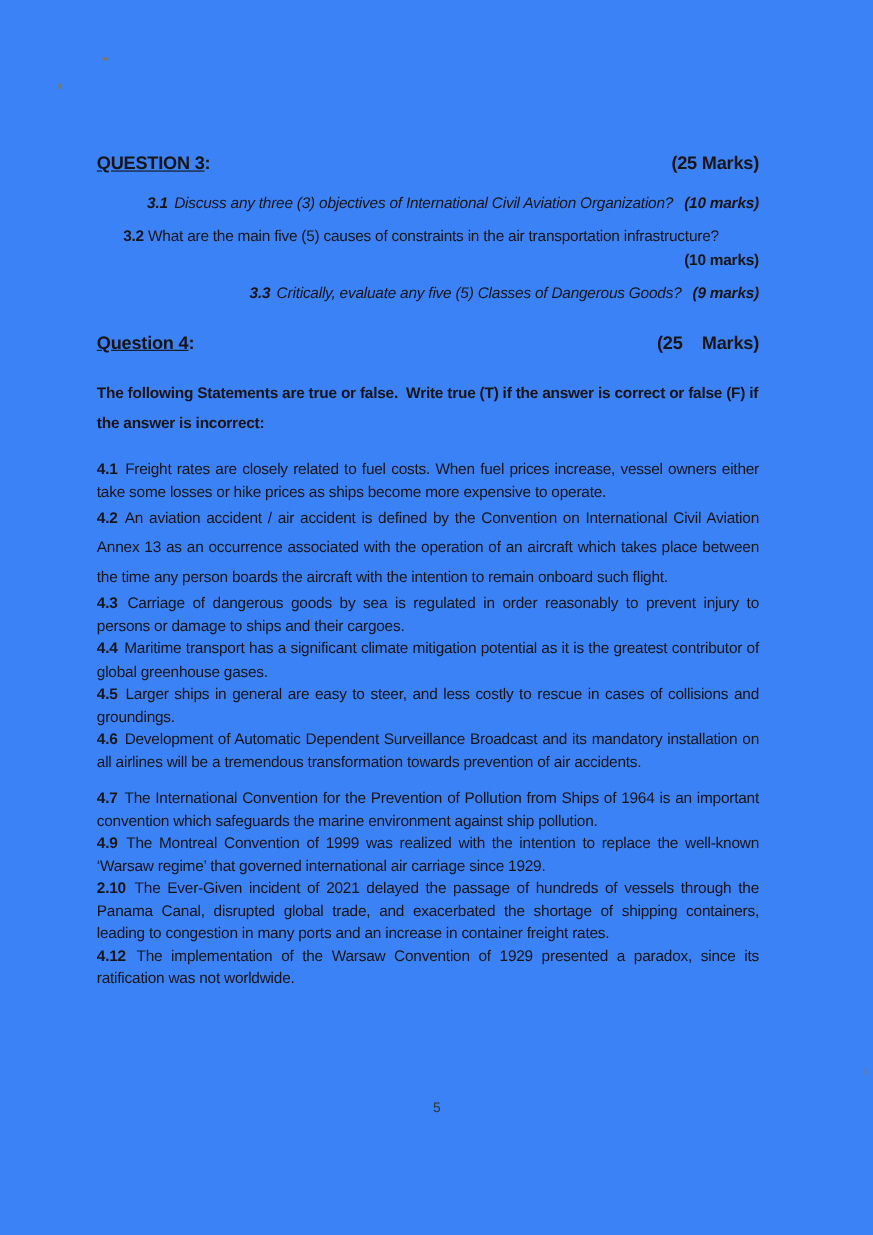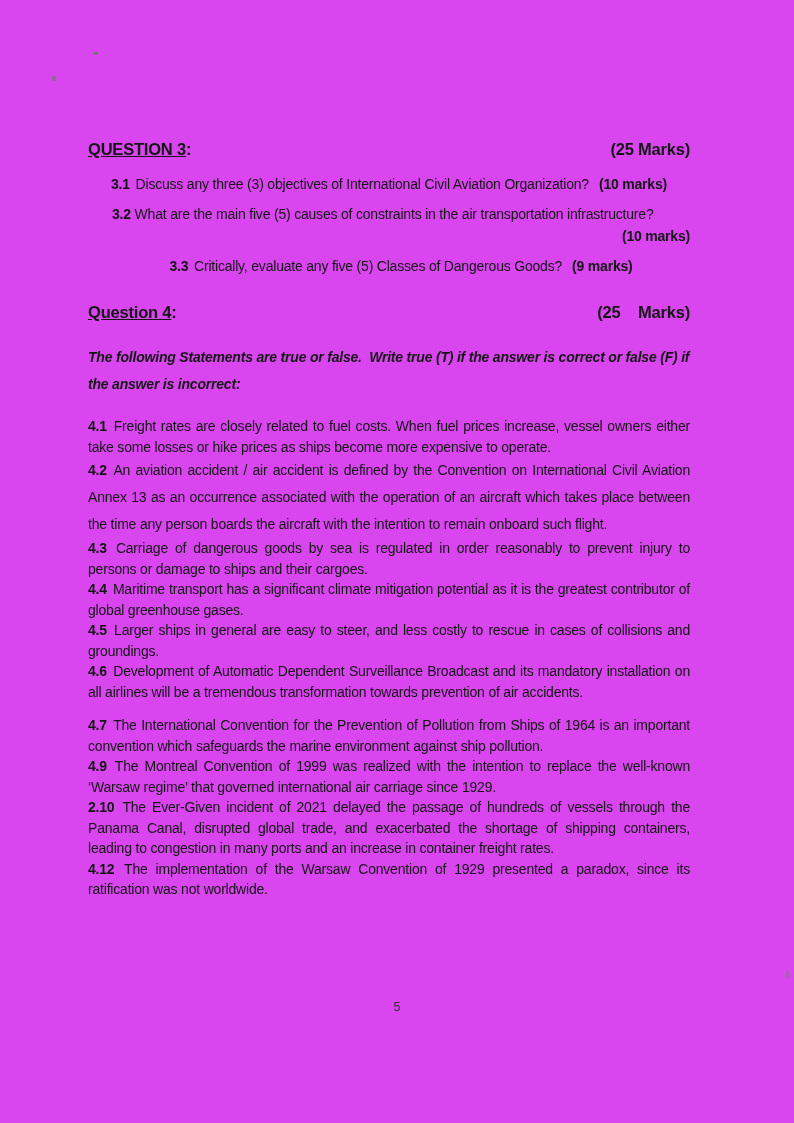--- a/index.html
+++ b/index.html
@@ -2,21 +2,21 @@
 <html><head>
 <meta charset="utf-8">
 <style>
   * { box-sizing: border-box; }
   html, body { margin: 0; padding: 0; background: #e8e8e8; }
   .page {
     position: relative;
     width: 794px;
     height: 1123px;
     margin: 0 auto;
-    background: #d946ef;
+    background: #3b82f6;
     color: #151515;
     font-family: "Liberation Sans", sans-serif;
     font-size: 14px;
     letter-spacing: -0.2px;
     overflow: hidden;
   }
   .content {
     position: absolute;
     left: 88px;
     top: 140px;
@@ -26,41 +26,41 @@
     display: flex;
     justify-content: space-between;
     align-items: baseline;
     font-weight: bold;
     font-size: 16.5px;
   }
   .qtitle .u { text-decoration: underline; }
   .qmarks { white-space: pre; }
   .q3row {
     display: flex;
-    justify-content: center;
+    justify-content: flex-end;
     align-items: baseline;
     gap: 10px;
     line-height: 22px;
+    font-style: italic;
   }
   .q3row .marks { font-weight: bold; white-space: nowrap; }
   .q3row .qtext b { margin-right: 2px; }
   .mt14 { margin-top: 14px; }
   .mt8  { margin-top: 8px; margin-left: 24px; }
   .marksline {
     text-align: right;
     font-weight: bold;
     line-height: 22px;
   }
   .q4header { margin-top: 26px; gap: 28px; }
   .intro {
     margin-top: 22px;
     font-weight: bold;
     line-height: 27px;
     white-space: pre-wrap;
-    font-style: italic;
   }
   .statements { margin-top: 18px; }
   .stmt {
     margin: 0;
     line-height: 20.5px;
     text-align: justify;
   }
   .stmt b { margin-right: 2px; }
   .stmt.loose { line-height: 27px; }
   .stmt.gap-top { margin-top: 13px; }

